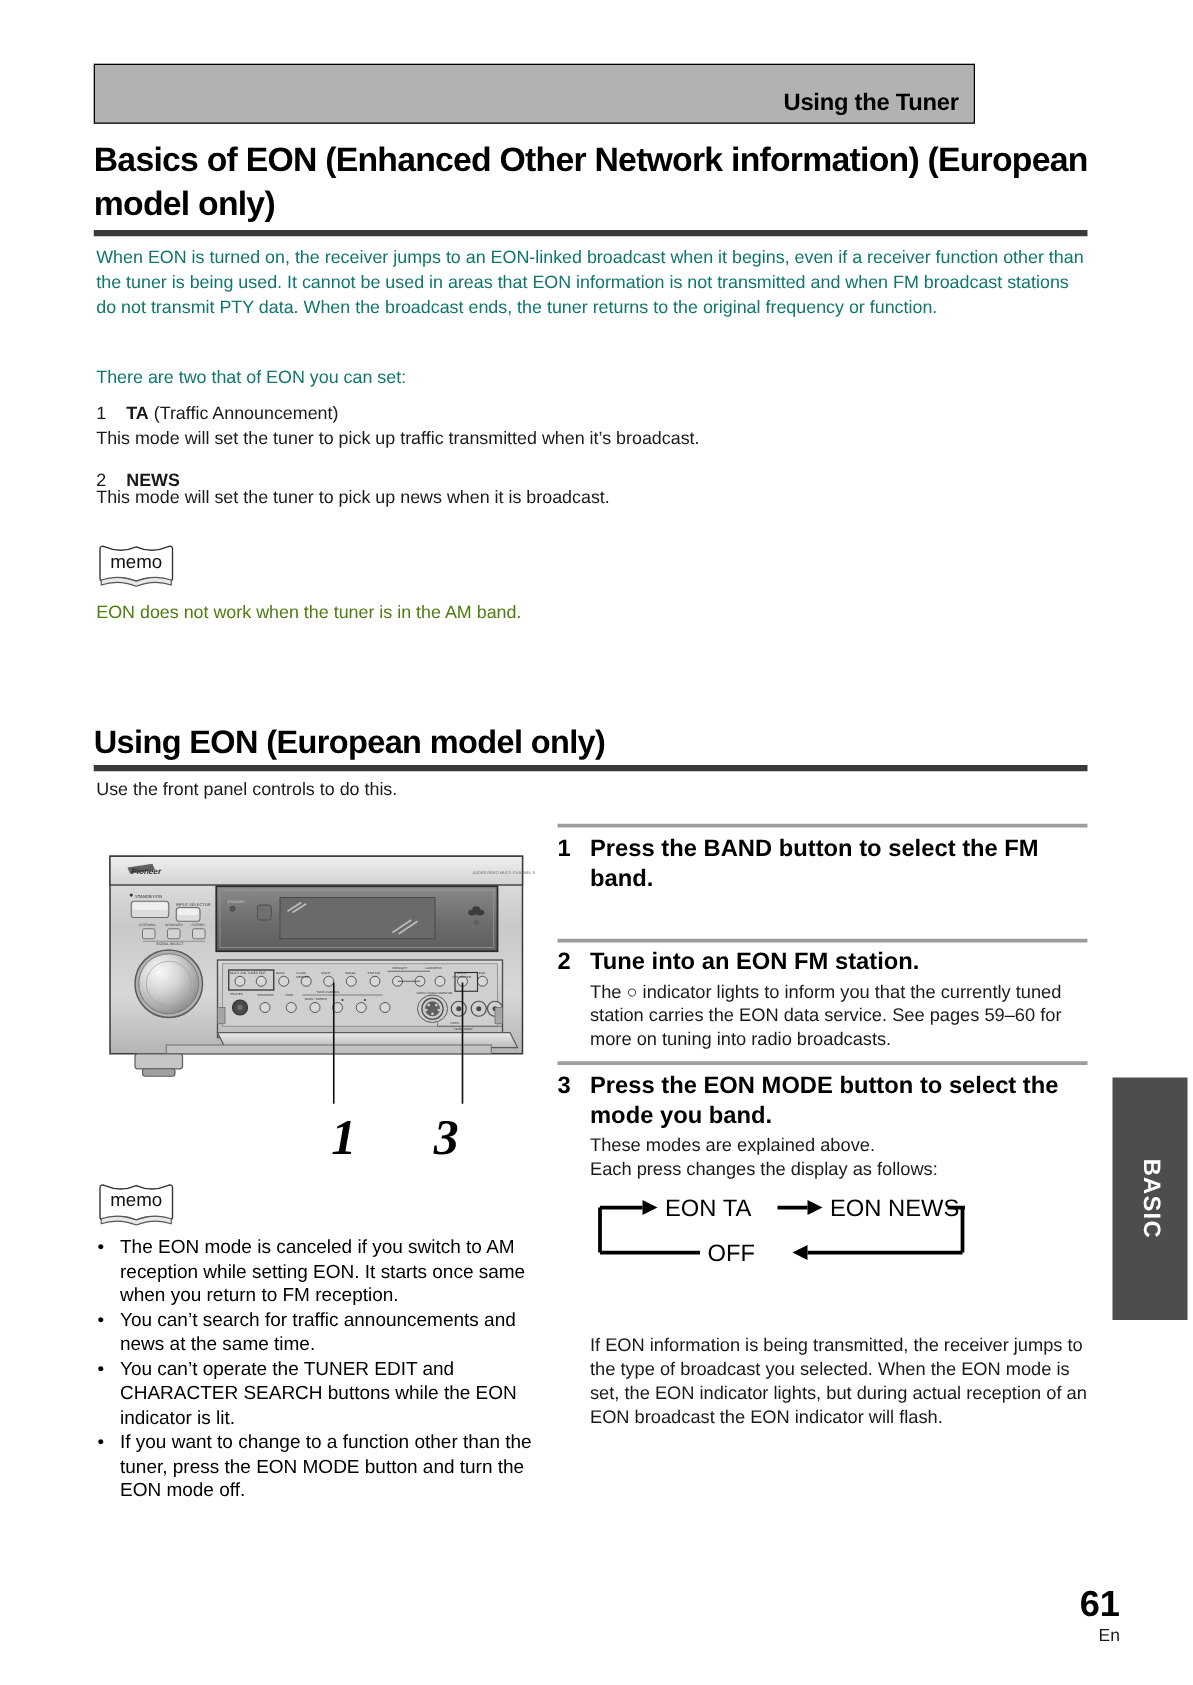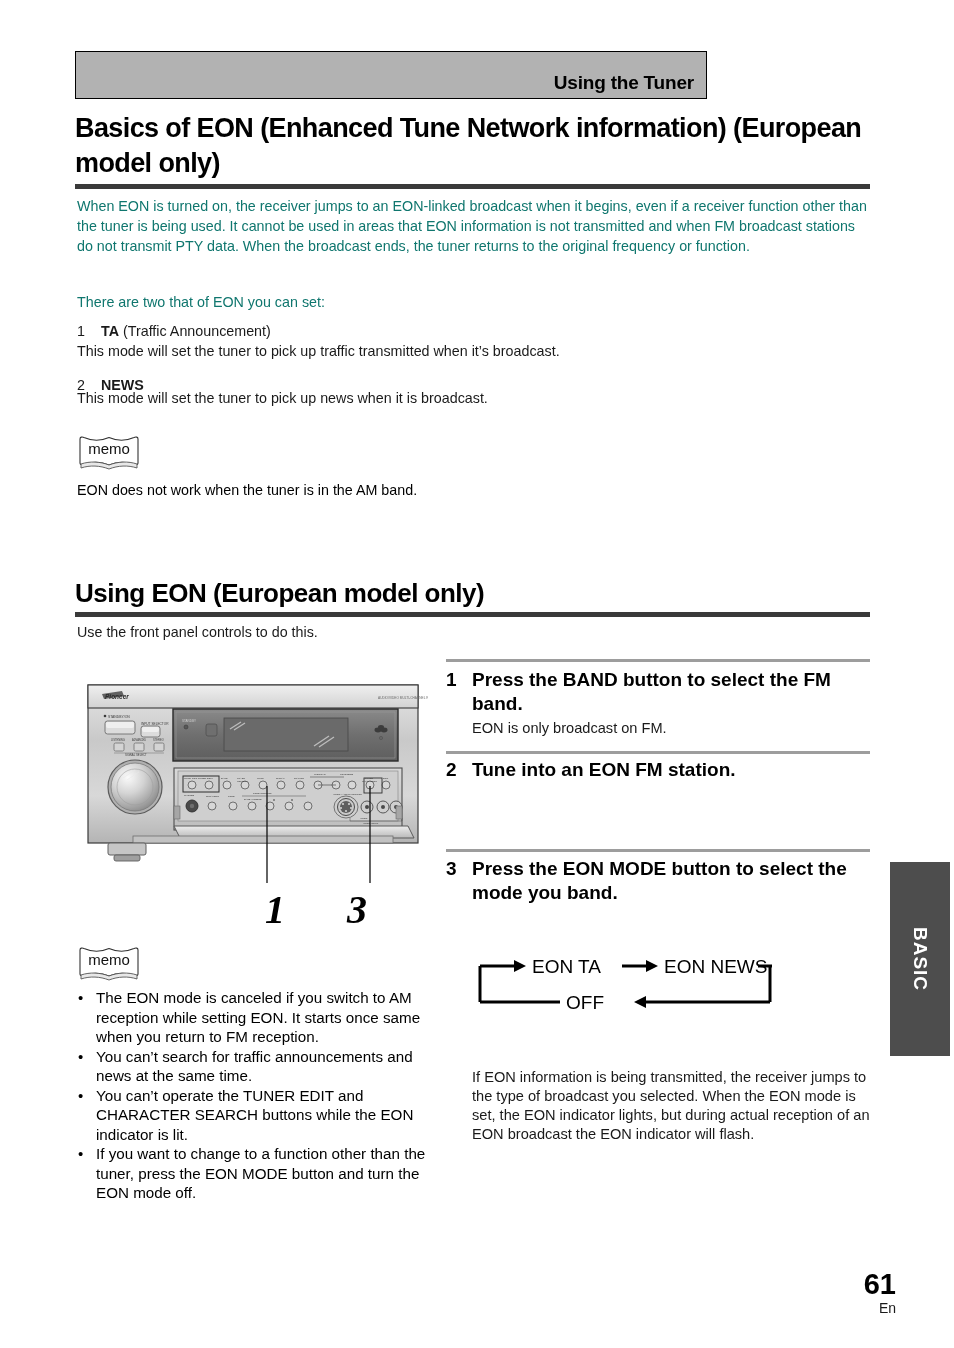--- a/index.html
+++ b/index.html
@@ -14,21 +14,21 @@
     font-family: "Liberation Sans", sans-serif;
     color: #000000;
     overflow: hidden;
   }
 
   
   .header-bar {
     position: absolute;
     left: 75px;
     top: 51px;
-    width: 632px;
+    width: 705px;
     height: 48px;
     background: #b2b2b2;
     border: 1.5px solid #000;
     box-sizing: border-box;
   }
   .header-bar-text {
     position: absolute;
     right: 12px;
     bottom: 4px;
     font-size: 19px;
@@ -99,21 +99,21 @@
   #memo-1 { left: 78px; top: 435px; }
   #memo-2 { left: 78px; top: 946px; }
 
   #memo-1-text {
     position: absolute;
     left: 77px;
     top: 480px;
     width: 600px;
     font-size: 14.3px;
     line-height: 20px;
-    color: #000000;
+    color: #4d7c0f;
   }
 
   #front-panel-note {
     position: absolute;
     left: 77px;
     top: 624px;
     font-size: 14.3px;
     color: #1a1a1a;
   }
 
@@ -260,21 +260,21 @@
     color: #1a1a1a;
   }
 </style>
 </head>
 <body>
 
 <div class="header-bar">
   <div class="header-bar-text">Using the Tuner</div>
 </div>
 
-<div class="h1" id="title-main">Basics of EON (Enhanced Tune Network information) (European model only)</div>
+<div class="h1" id="title-main">Basics of EON (Enhanced Other Network information) (European model only)</div>
 <div class="rule-thick" id="rule-1"></div>
 
 <div class="body-text" id="intro-para">When EON is turned on, the receiver jumps to an EON-linked broadcast when it begins, even if a receiver function other than the tuner is being used. It cannot be used in areas that EON information is not transmitted and when FM broadcast stations do not transmit PTY data. When the broadcast ends, the tuner returns to the original frequency or function.</div>
 
 <div class="body-text" id="types-intro">There are two that of EON you can set:</div>
 
 <div class="num-item" id="ta-head">
   <span class="num-idx">1</span><span class="bold-term">TA</span><span> (Traffic Announcement)</span>
 </div>
 <div class="num-item" id="ta-body">This mode will set the tuner to pick up traffic transmitted when it’s broadcast.</div>
@@ -518,37 +518,39 @@
     <span class="bullet-txt">If you want to change to a function other than the tuner, press the EON MODE button and turn the EON mode off.</span>
   </div>
 </div>
 
 <div class="step-rule" id="step-rule-1"></div>
 <div class="step" id="step-1">
   <div class="step-head">
     <span class="step-idx">1</span>
     <span class="step-title">Press the BAND button to select the FM band.</span>
   </div>
-  <div class="step-body">EON is only broadcast on FM.</div>
 </div>
 
 <div class="step-rule" id="step-rule-2"></div>
 <div class="step" id="step-2">
   <div class="step-head">
     <span class="step-idx">2</span>
     <span class="step-title">Tune into an EON FM station.</span>
   </div>
+  <div class="step-body">The ○ indicator lights to inform you that the currently tuned station carries the EON data service. See pages 59–60 for more on tuning into radio broadcasts.</div>
 </div>
 
 <div class="step-rule" id="step-rule-3"></div>
 <div class="step" id="step-3">
   <div class="step-head">
     <span class="step-idx">3</span>
     <span class="step-title">Press the EON MODE button to select the mode you band.</span>
   </div>
+  <div class="step-body" id="step-3-body" style="white-space: pre-line;">These modes are explained above.
+Each press changes the display as follows:</div>
 </div>
 
 <div id="eon-cycle">
   <svg width="310" height="62" viewBox="0 0 310 62">
 
     <line x1="10" y1="14" x2="44" y2="14" stroke="#000" stroke-width="3"></line>
     <polygon points="44,8 56,14 44,20" fill="#000"></polygon>
     <text x="62" y="21" font-family="Liberation Sans, sans-serif" font-size="19" fill="#000">EON  TA</text>
 
     <line x1="152" y1="14" x2="176" y2="14" stroke="#000" stroke-width="3"></line>

